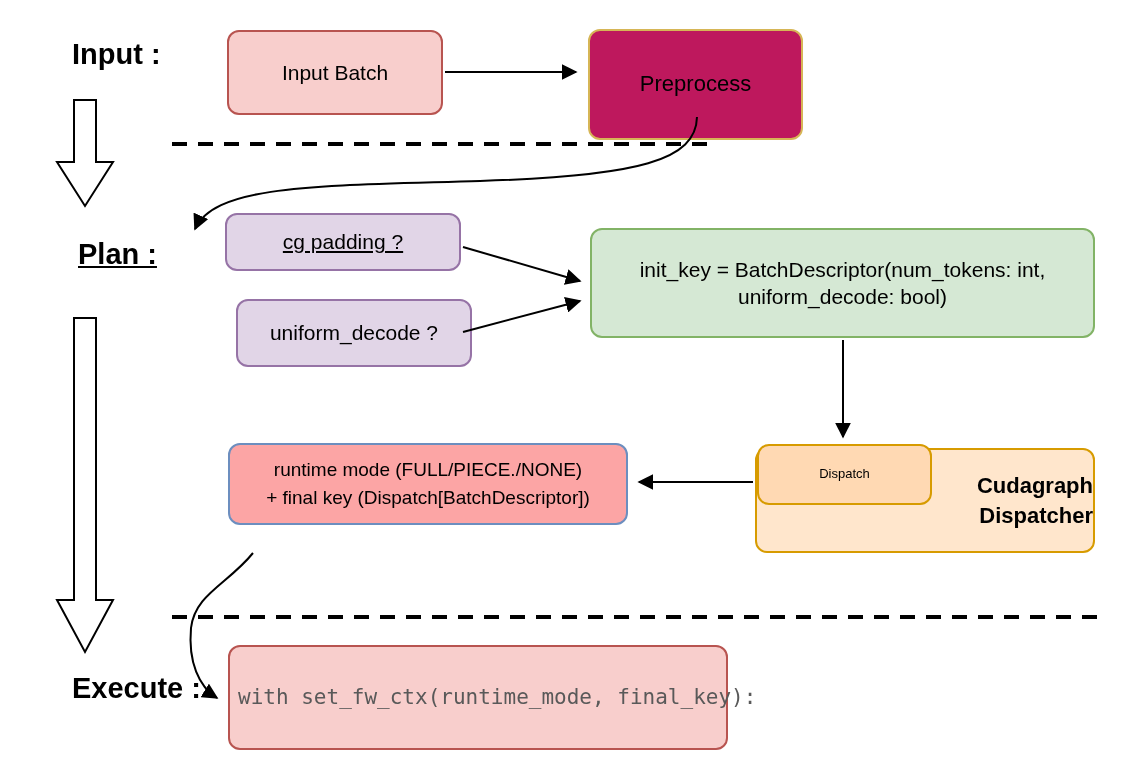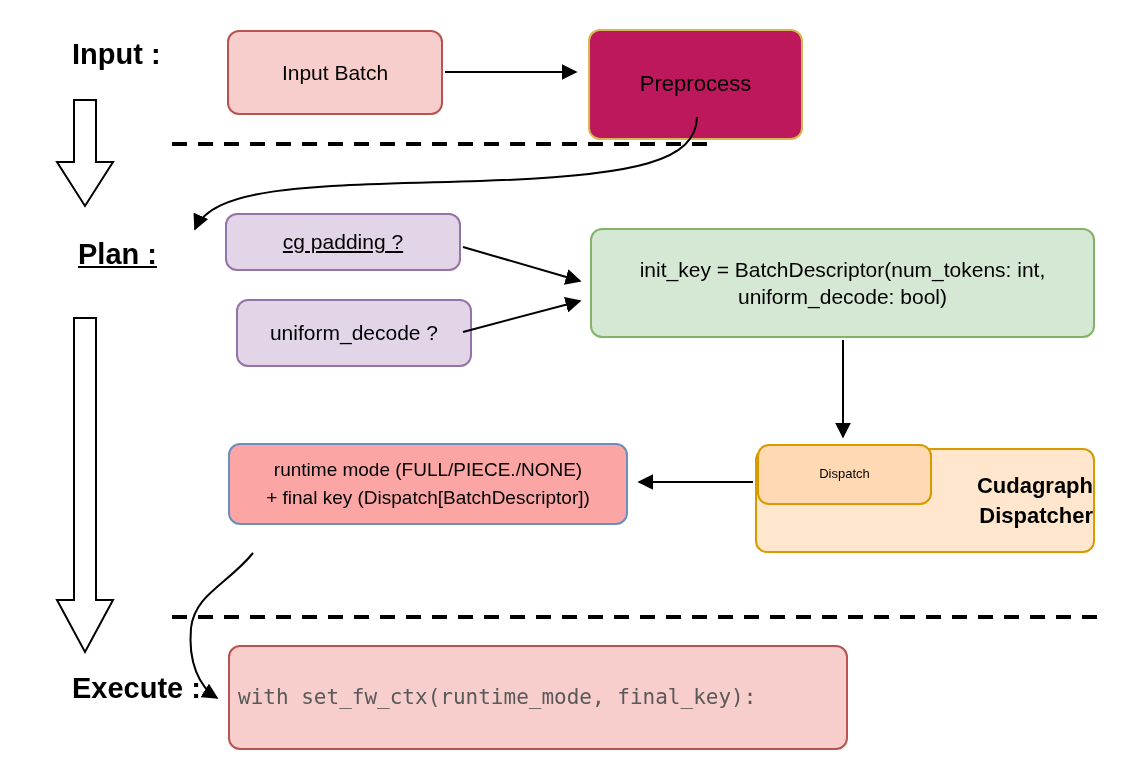--- a/index.html
+++ b/index.html
@@ -82,21 +82,21 @@
     left: 757px; top: 444px; width: 175px; height: 61px;
     background: #ffd9b3; border-color: #d79b00; font-size: 13px;
     z-index: 2;
   }
   .node-runtime-mode {
     left: 228px; top: 443px; width: 400px; height: 82px;
     background: #fca5a5; border-color: #6c8ebf; font-size: 19px;
     line-height: 1.5;
   }
   .node-execute-code {
-    left: 228px; top: 645px; width: 620px; height: 105px;
+    left: 228px; top: 645px; width: 500px; height: 105px;
     background: #f8cecc; border-color: #b85450;
     align-items: flex-start;
     justify-content: center;
     padding-left: 8px;
     font-family: "DejaVu Sans Mono", monospace;
     font-size: 21px;
     color: #595959;
     line-height: 1.55;
     text-align: left;
   }

